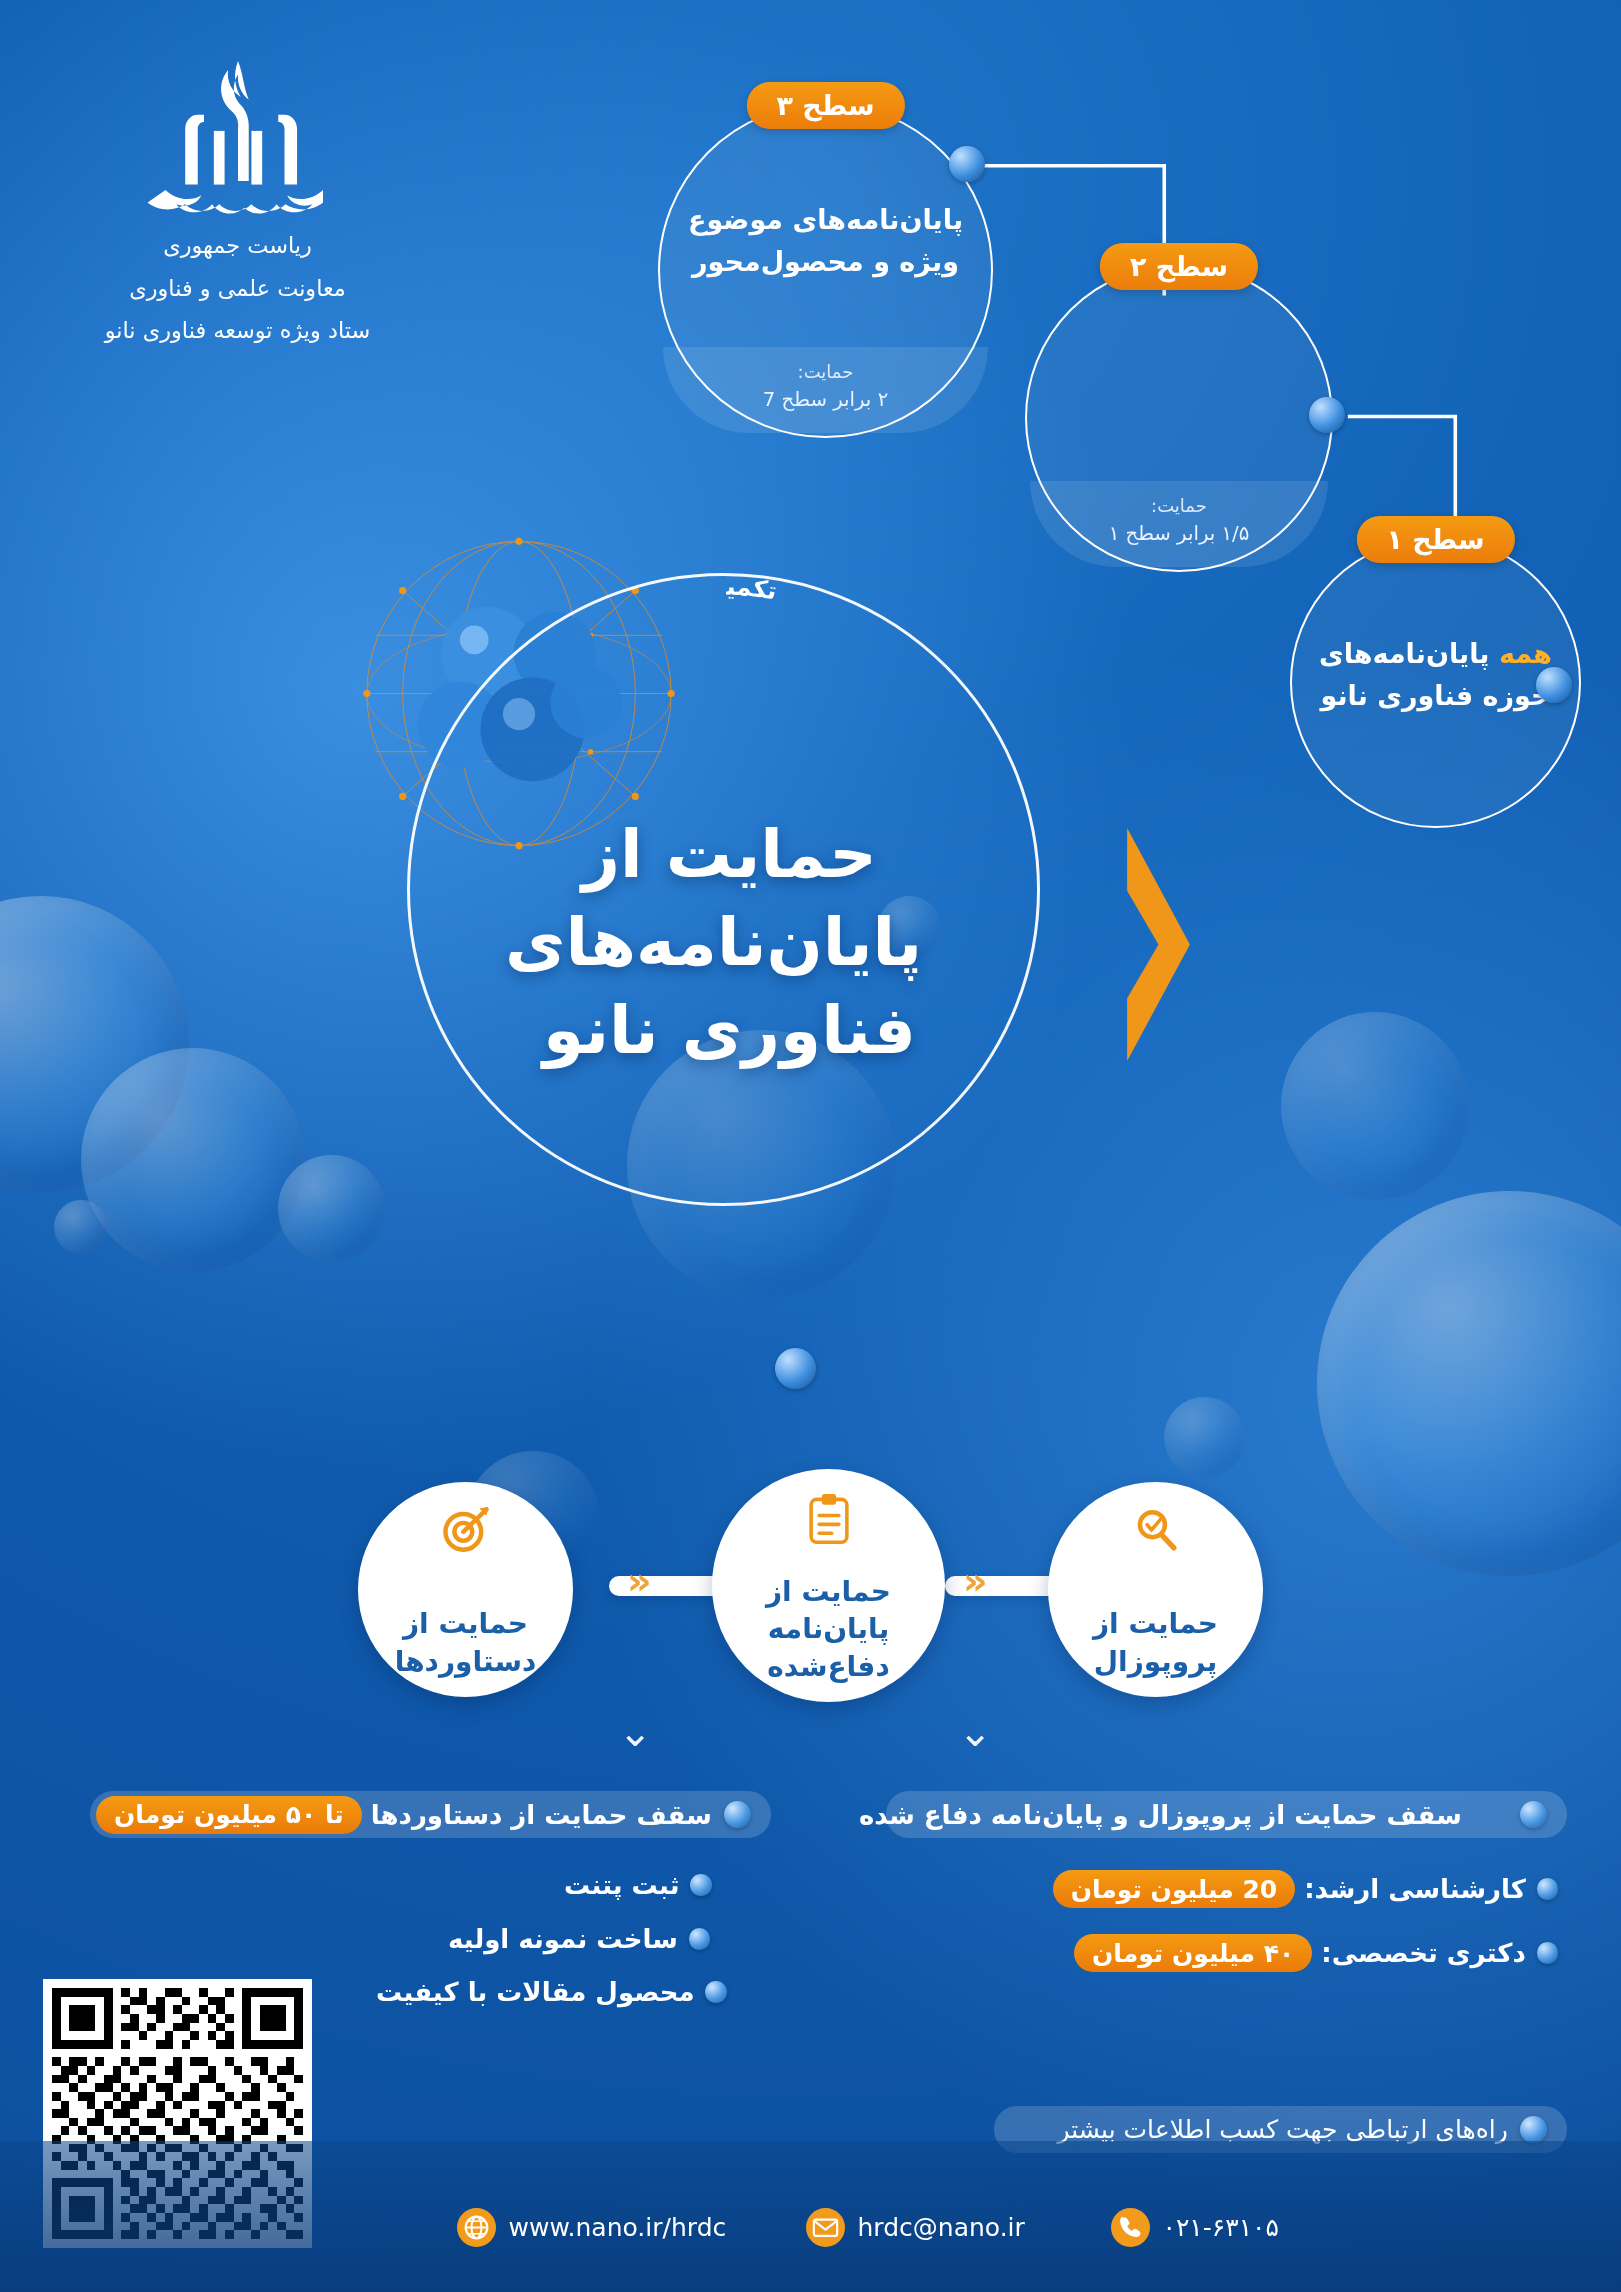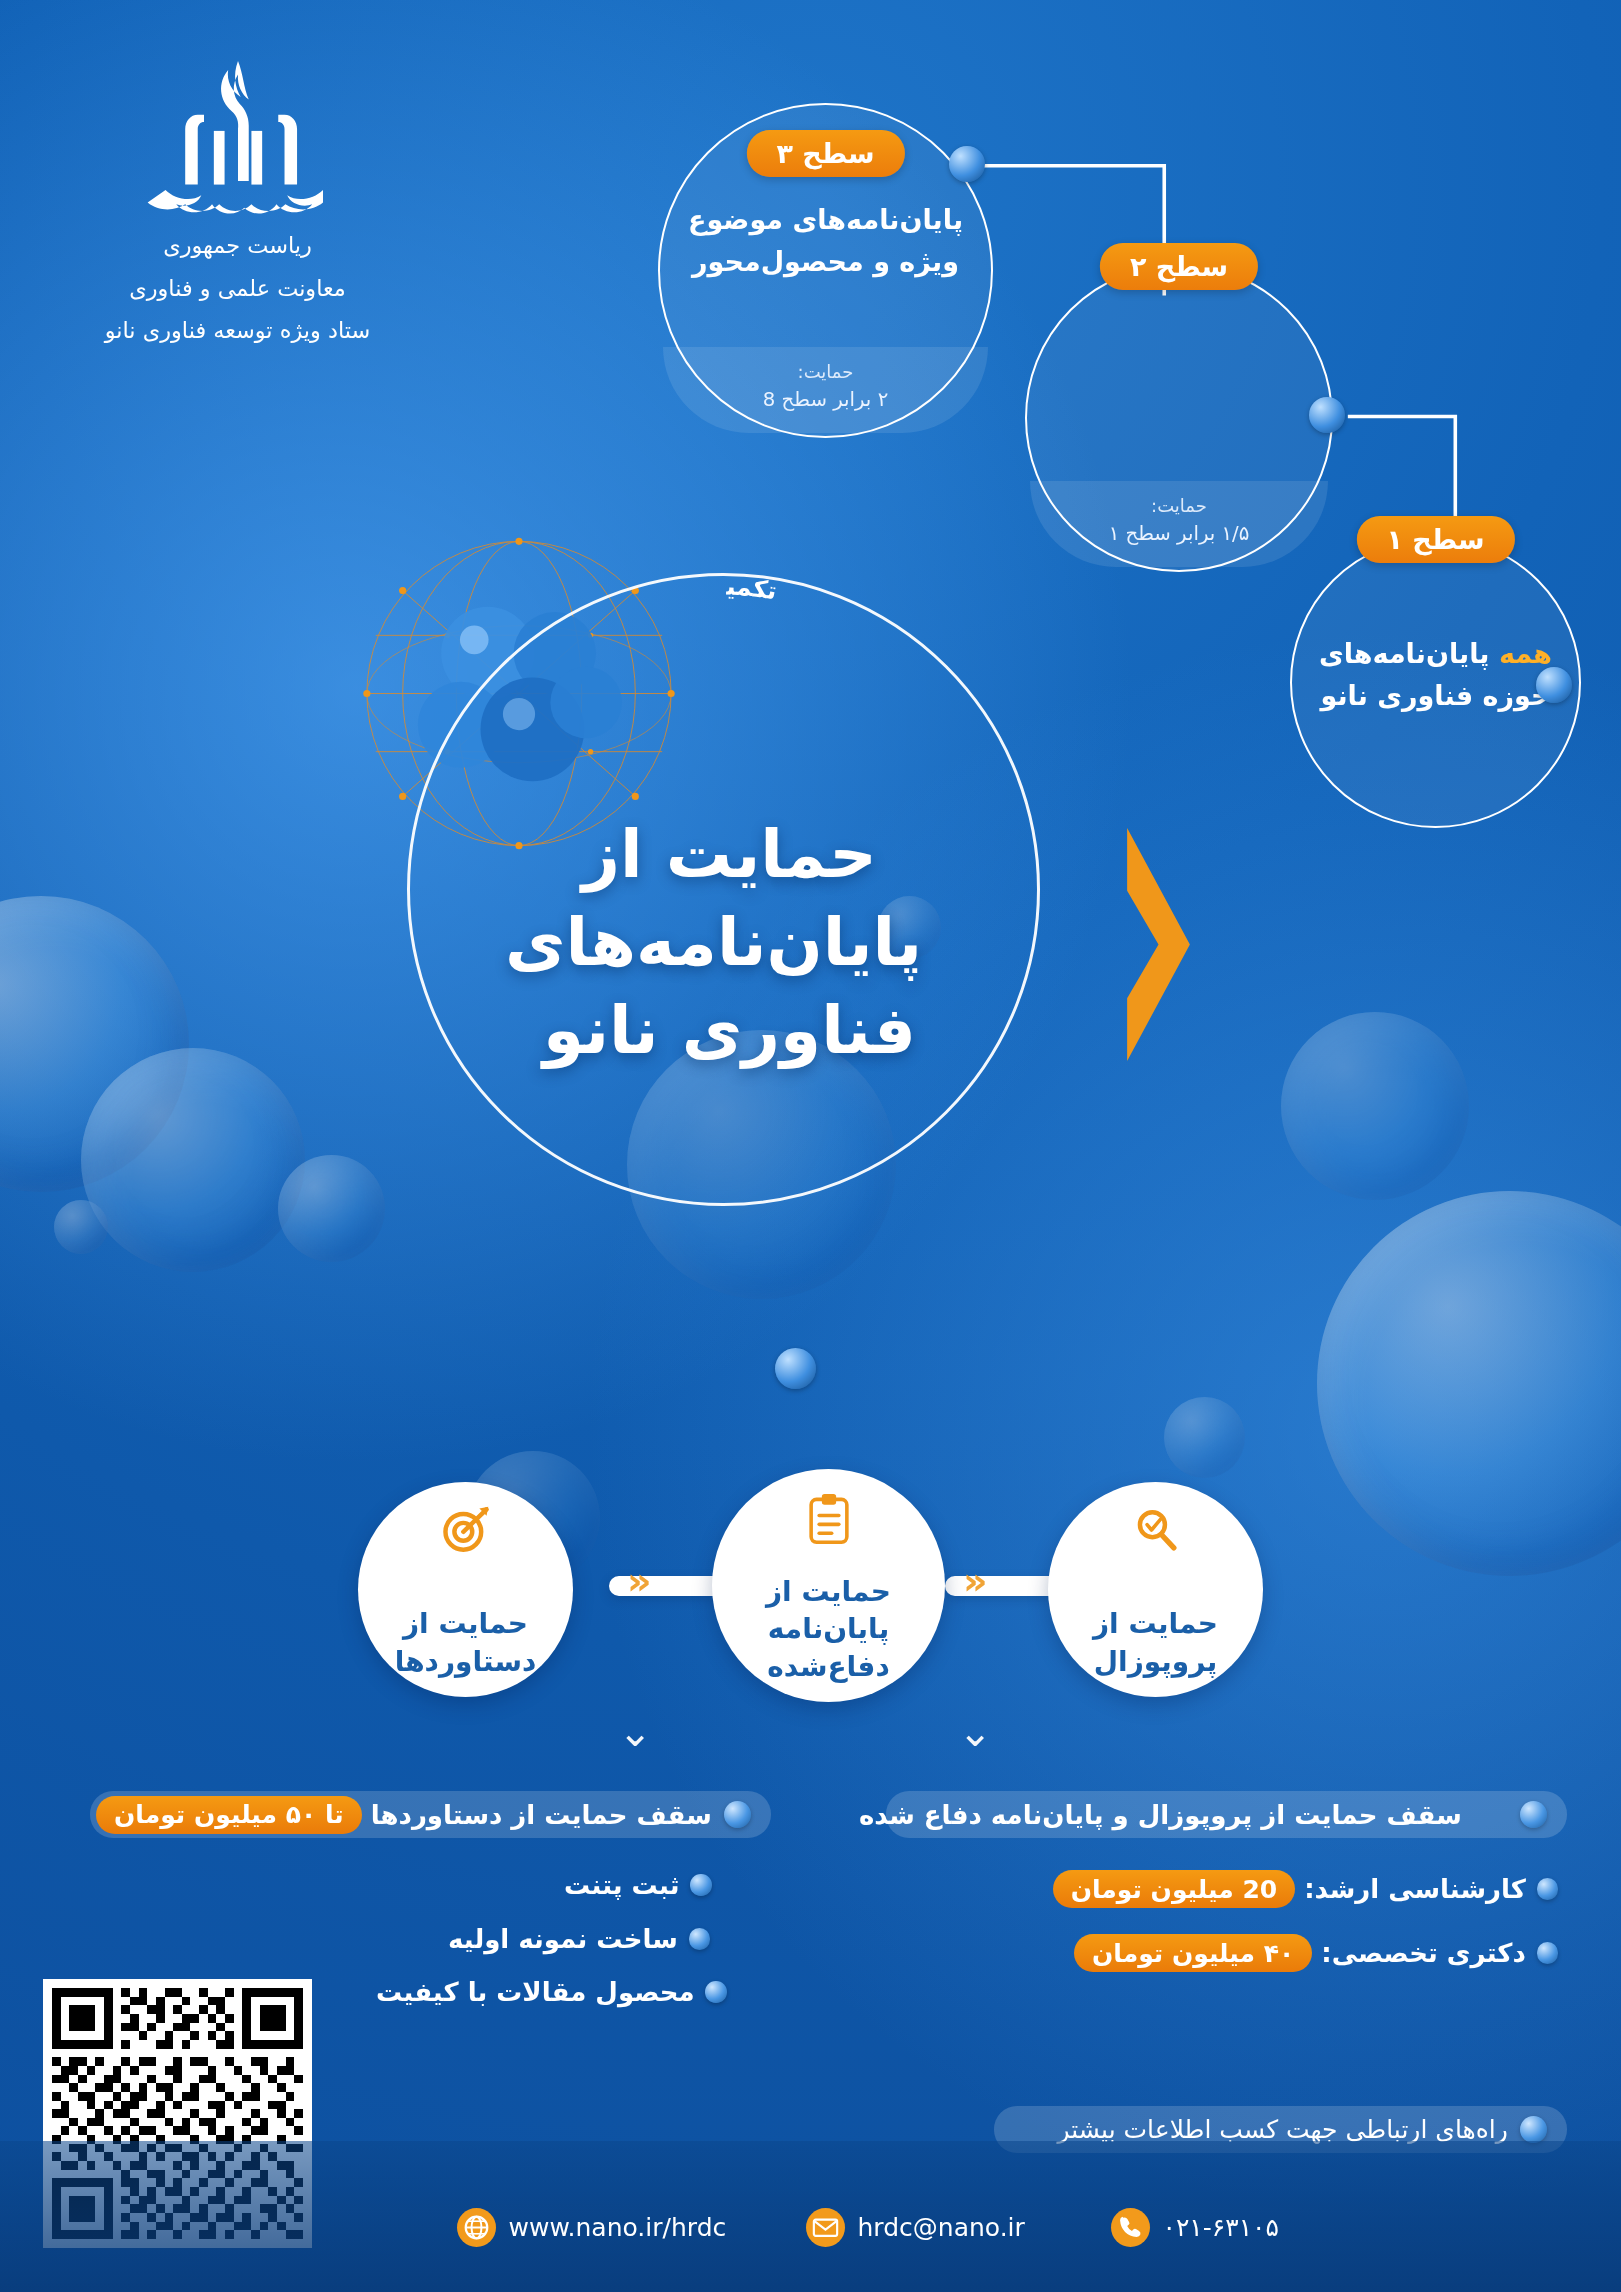--- a/index.html
+++ b/index.html
@@ -144,25 +144,25 @@
     </div>
   </div>
 
   <svg style="position:absolute;left:0;top:0;width:1621px;height:806px;" viewBox="0 0 1810 900" width="1621" height="806">
     <path d="M1085 185 L1300 185 L1300 330" fill="none" stroke="#ffffff" stroke-width="4"></path>
     <path d="M1505 465 L1625 465 L1625 620" fill="none" stroke="#ffffff" stroke-width="4"></path>
   </svg>
 
   <div class="lvl" style="left:658px;top:103px;width:331px;height:331px;">
     <div class="shade"></div>
-    <div class="tag" style="left:50%;transform:translateX(-50%);top:-23px;margin-top:48px;">سطح ۳</div>
+    <div class="tag" style="left:50%;transform:translateX(-50%);top:-23px;">سطح ۳</div>
     <div class="body" style="top:94px;">پایان‌نامه‌های موضوع ویژه و محصول‌محور</div>
     <div class="sub">
       <span class="cap">حمایت:</span>
-      <span>۲ برابر سطح 8</span>
+      <span>۲ برابر سطح 7</span>
     </div>
   </div>
   <div class="dot" style="left:949px;top:146px;"></div>
 
   <div class="lvl" style="left:1025px;top:264px;width:304px;height:304px;">
     <div class="shade"></div>
     <div class="tag" style="left:50%;transform:translateX(-50%);top:-23px;">سطح ۲</div>
     <div class="sub">
       <span class="cap">حمایت:</span>
       <span>۱/۵ برابر سطح ۱</span>

